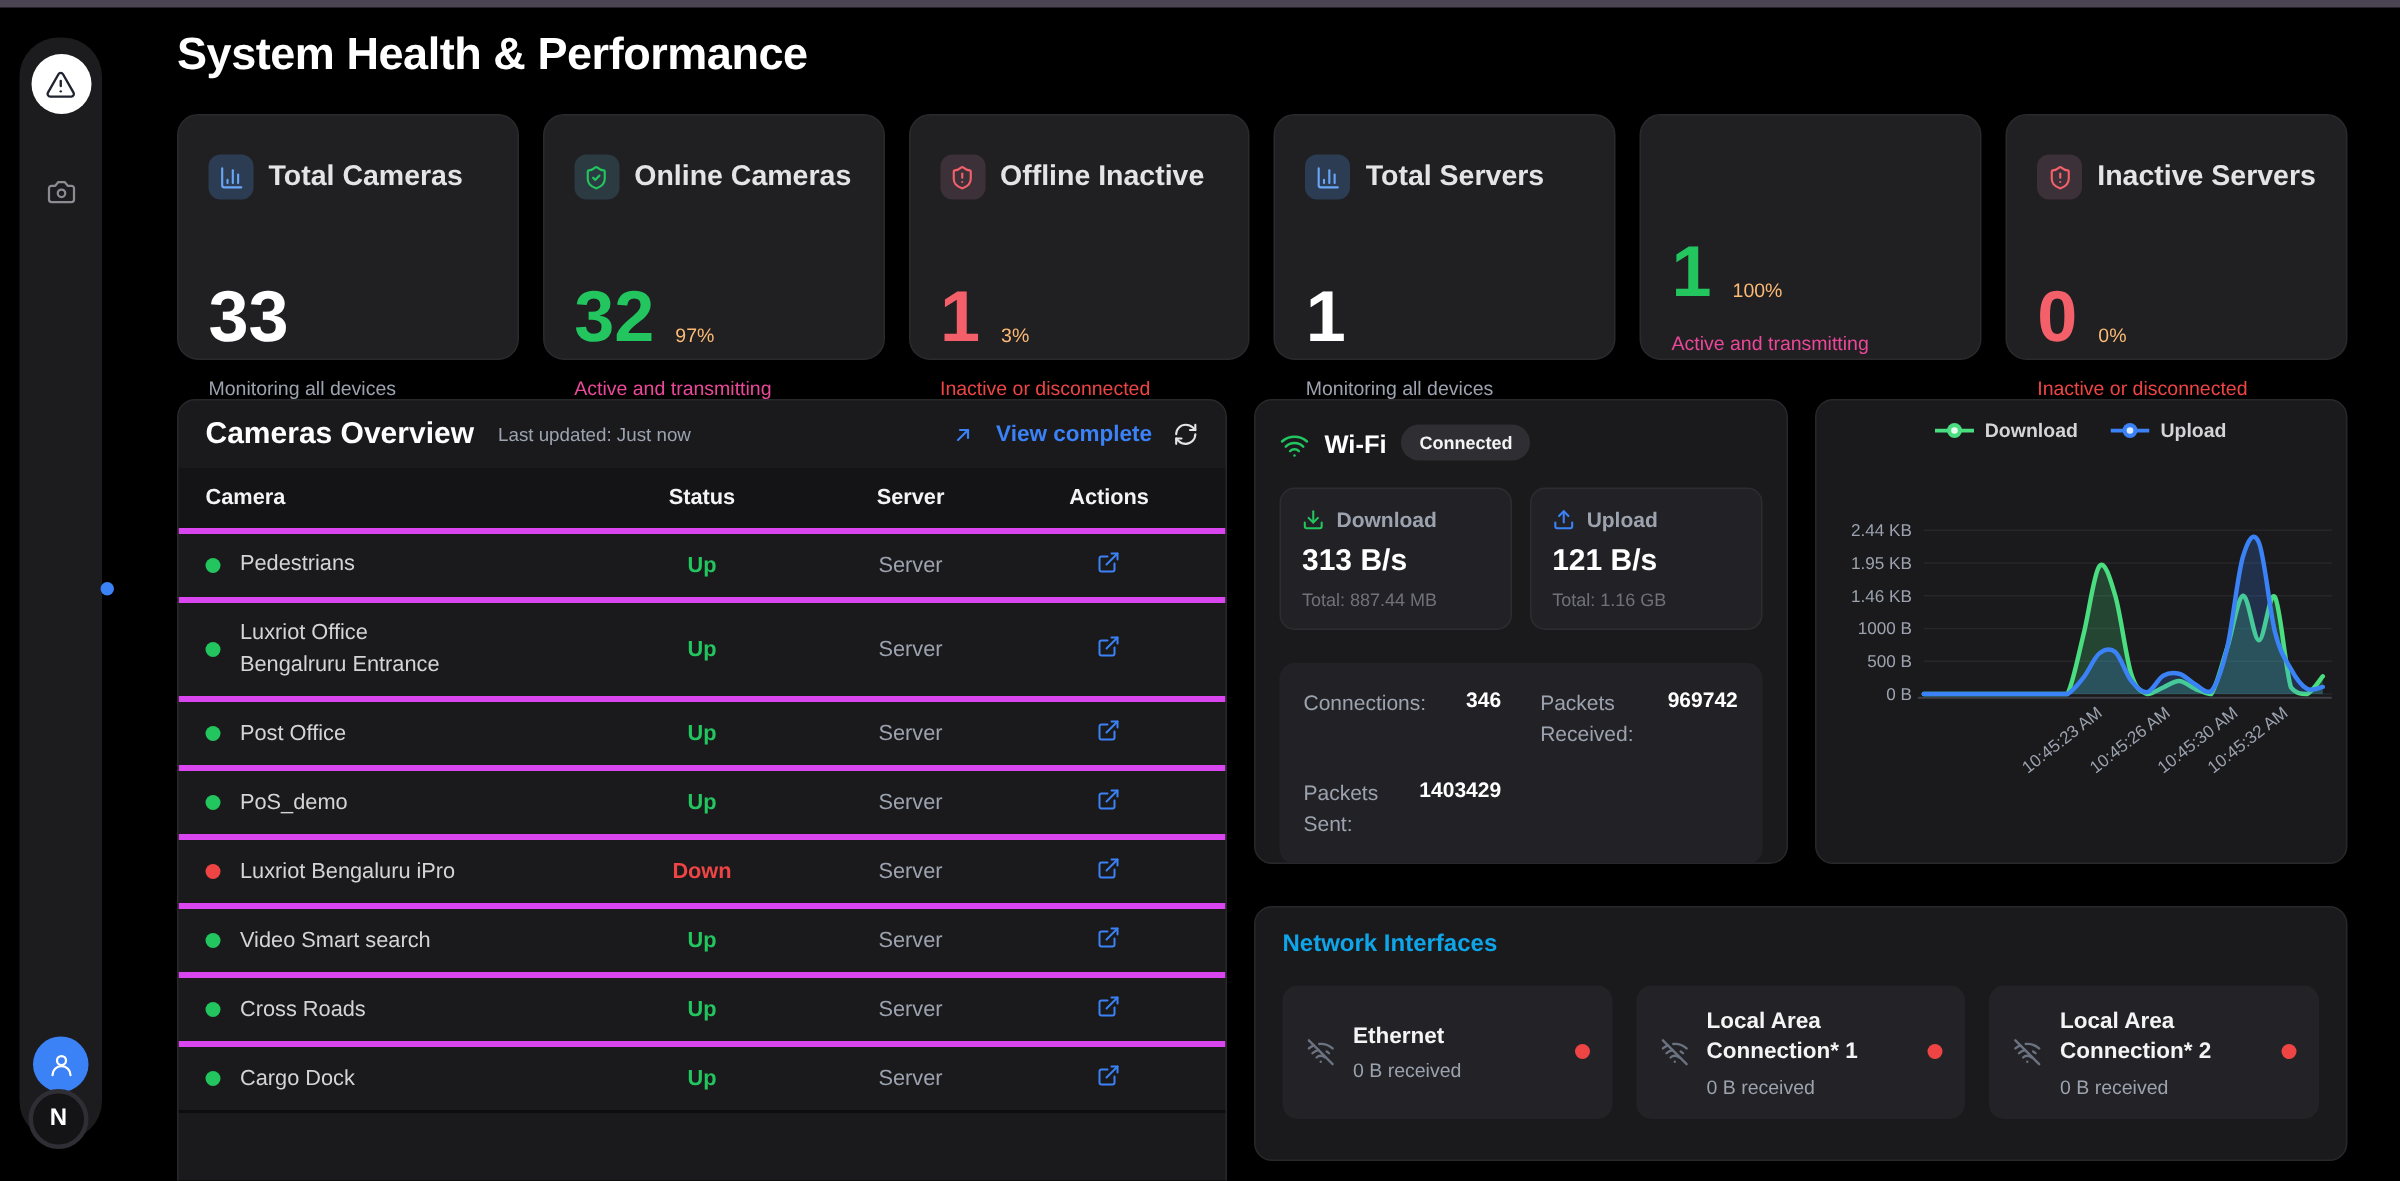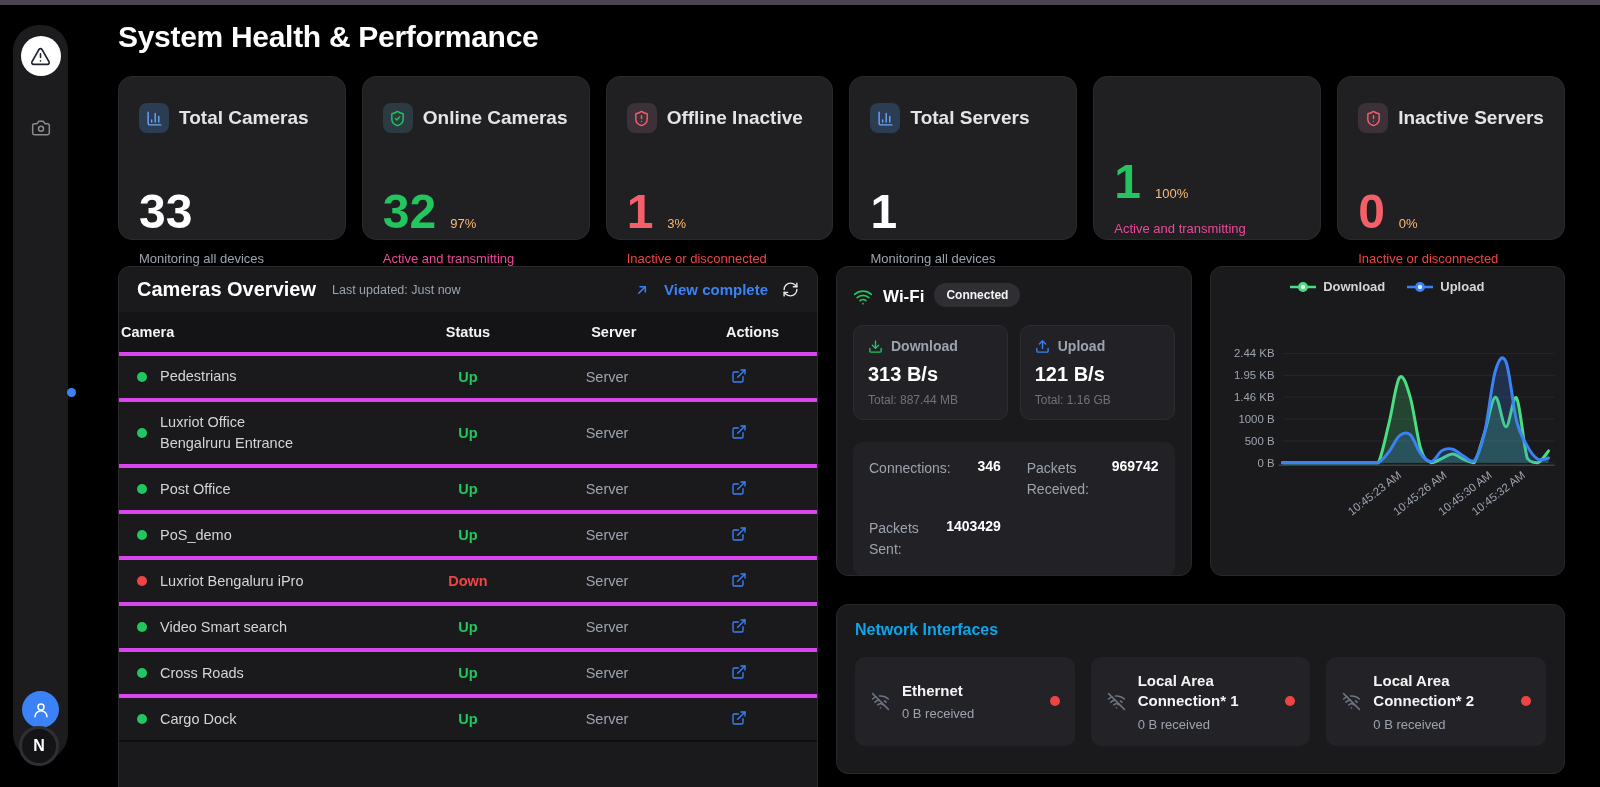--- a/index.html
+++ b/index.html
@@ -54,21 +54,21 @@
 
   
   .cameras-panel { grid-row:1/3; grid-column:1; height:628px; }
   .panel-head { display:flex; align-items:center; padding:11px 18px; }
   .panel-title { font-size:20px; font-weight:800; color:#fff; }
   .last-updated { font-size:12.5px; color:#9ca3af; margin-left:16px; }
   .head-actions { margin-left:auto; display:flex; align-items:center; gap:14px; }
   .expand-btn { color:#3b82f6; display:flex; cursor:pointer; }
   .view-complete { color:#3b82f6; font-size:15px; font-weight:600; text-decoration:none; cursor:pointer; }
   .refresh-btn { color:#e4e4e7; display:flex; cursor:pointer; }
-  .thead, .trow { display:grid; grid-template-columns:40% 20% 22% 18%; padding:12px 2px; align-items:center; }
+  .thead, .trow { display:grid; grid-template-columns:40% 20% 22% 18%; padding:12px 18px; align-items:center; }
   .thead { background:#141416; font-size:14.5px; font-weight:700; color:#f4f4f5; }
   .th-center { text-align:center; }
   .trow { border-top:4px solid #d946ef; font-size:14.5px; min-height:46px; padding:10px 18px; }
   .cam-cell { display:flex; align-items:center; gap:13px; color:#d4d4d8; }
   .cam-name { max-width:150px; line-height:1.45; }
   .dot { width:10px; height:10px; border-radius:50%; flex:none; }
   .dot-up { background:#22c55e; } .dot-down { background:#ef4444; }
   .status-cell { text-align:center; font-weight:600; }
   .status-up { color:#22c55e; } .status-down { color:#ef4444; }
   .server-cell { text-align:center; color:#9ca3af; }

